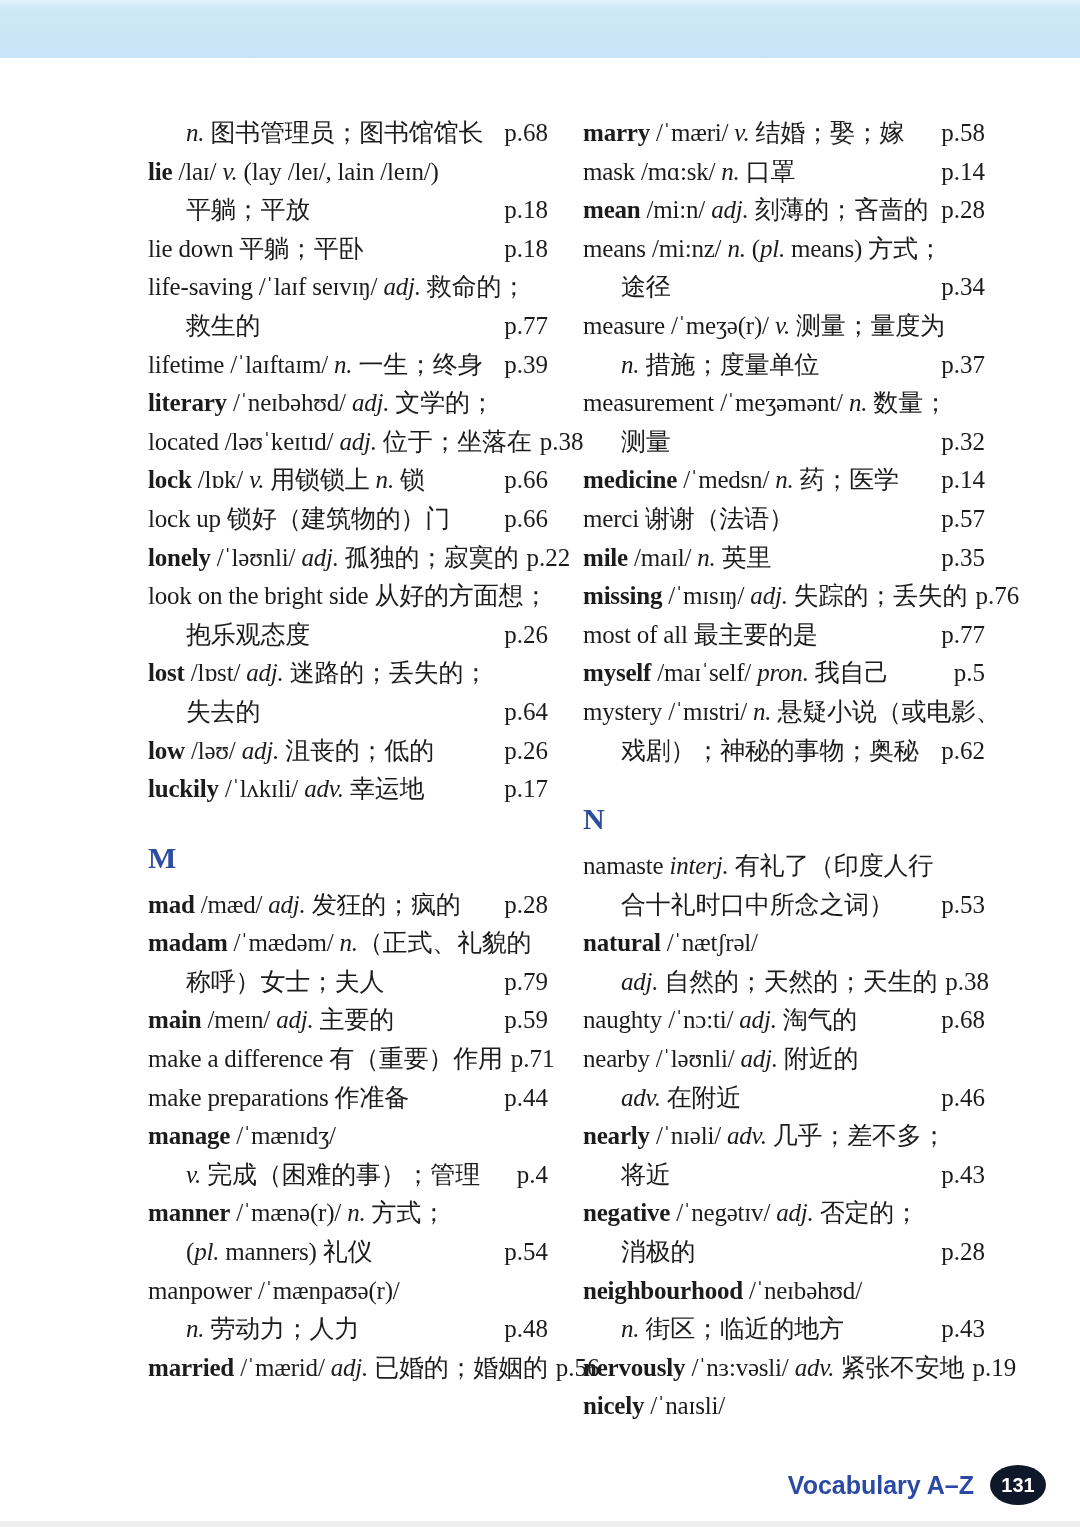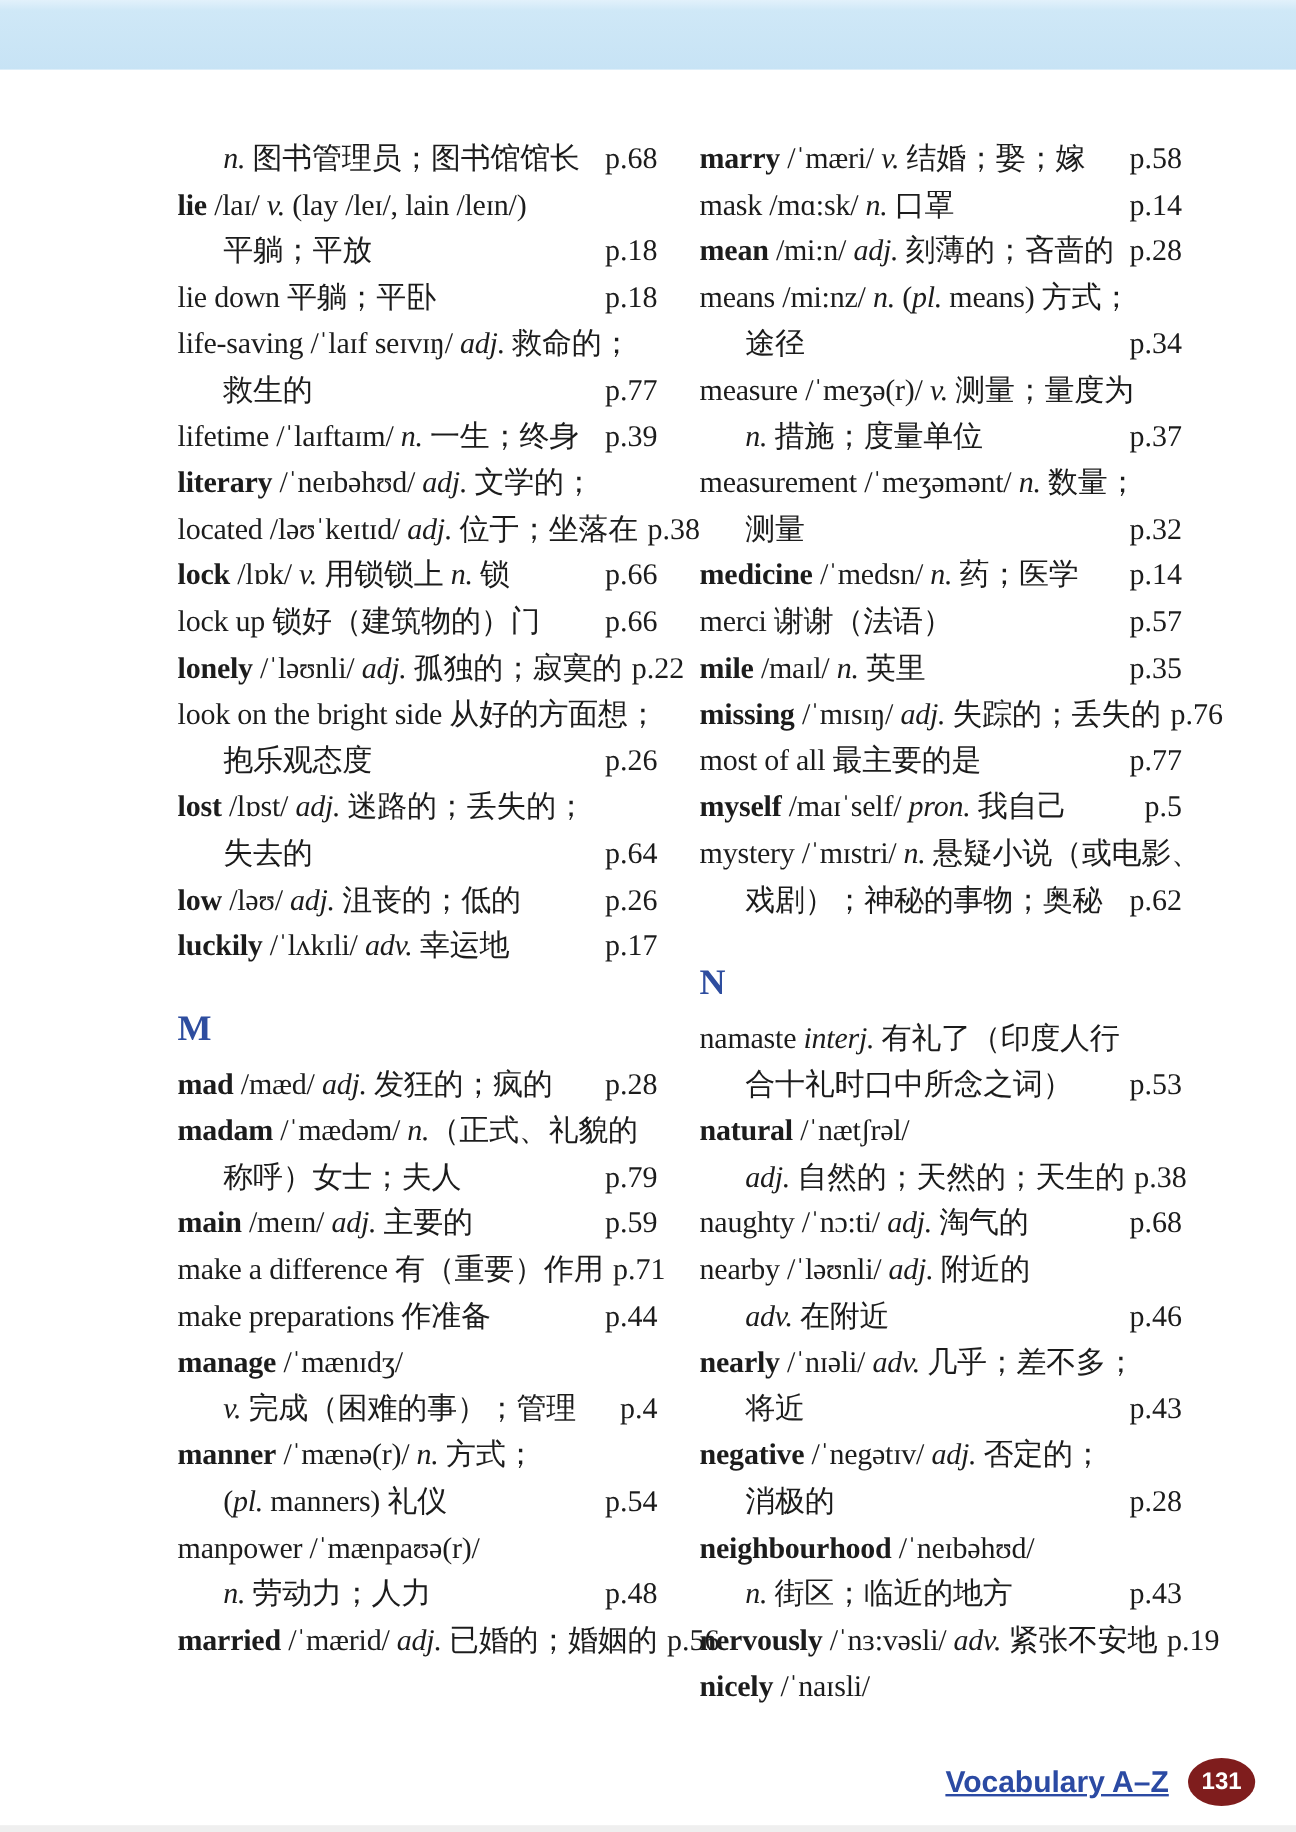--- a/index.html
+++ b/index.html
@@ -34,25 +34,25 @@
     font-size:30px; font-weight:bold; color:#2e4d9f;
     line-height:40px; margin-top:29px; margin-bottom:8px;
   }
   b { font-weight:bold; }
   i { font-style:italic; }
   .footer {
     position:absolute; right:34px; bottom:22px;
     display:flex; align-items:center; gap:16px;
     font-family:"Liberation Sans","DejaVu Sans",sans-serif;
   }
-  .footer-label { color:#2b4aa3; font-weight:bold; font-size:25px; letter-spacing:0;text-decoration:underline; }
+  .footer-label { color:#2b4aa3; font-weight:bold; font-size:25px; letter-spacing:0; }
   .page-badge {
     display:flex; align-items:center; justify-content:center;
     width:56px; height:40px; border-radius:50%;
-    background:#7f1d1d; color:#ffffff; font-weight:bold; font-size:20px;
+    background:#0f172a; color:#ffffff; font-weight:bold; font-size:20px;
   }
   .bottom-strip {
     position:absolute; bottom:0; left:0; width:100%; height:6px;
     background:#efefef;
   }
 </style>
 </head>
 <body>
 
 <div class="top-band"></div>

